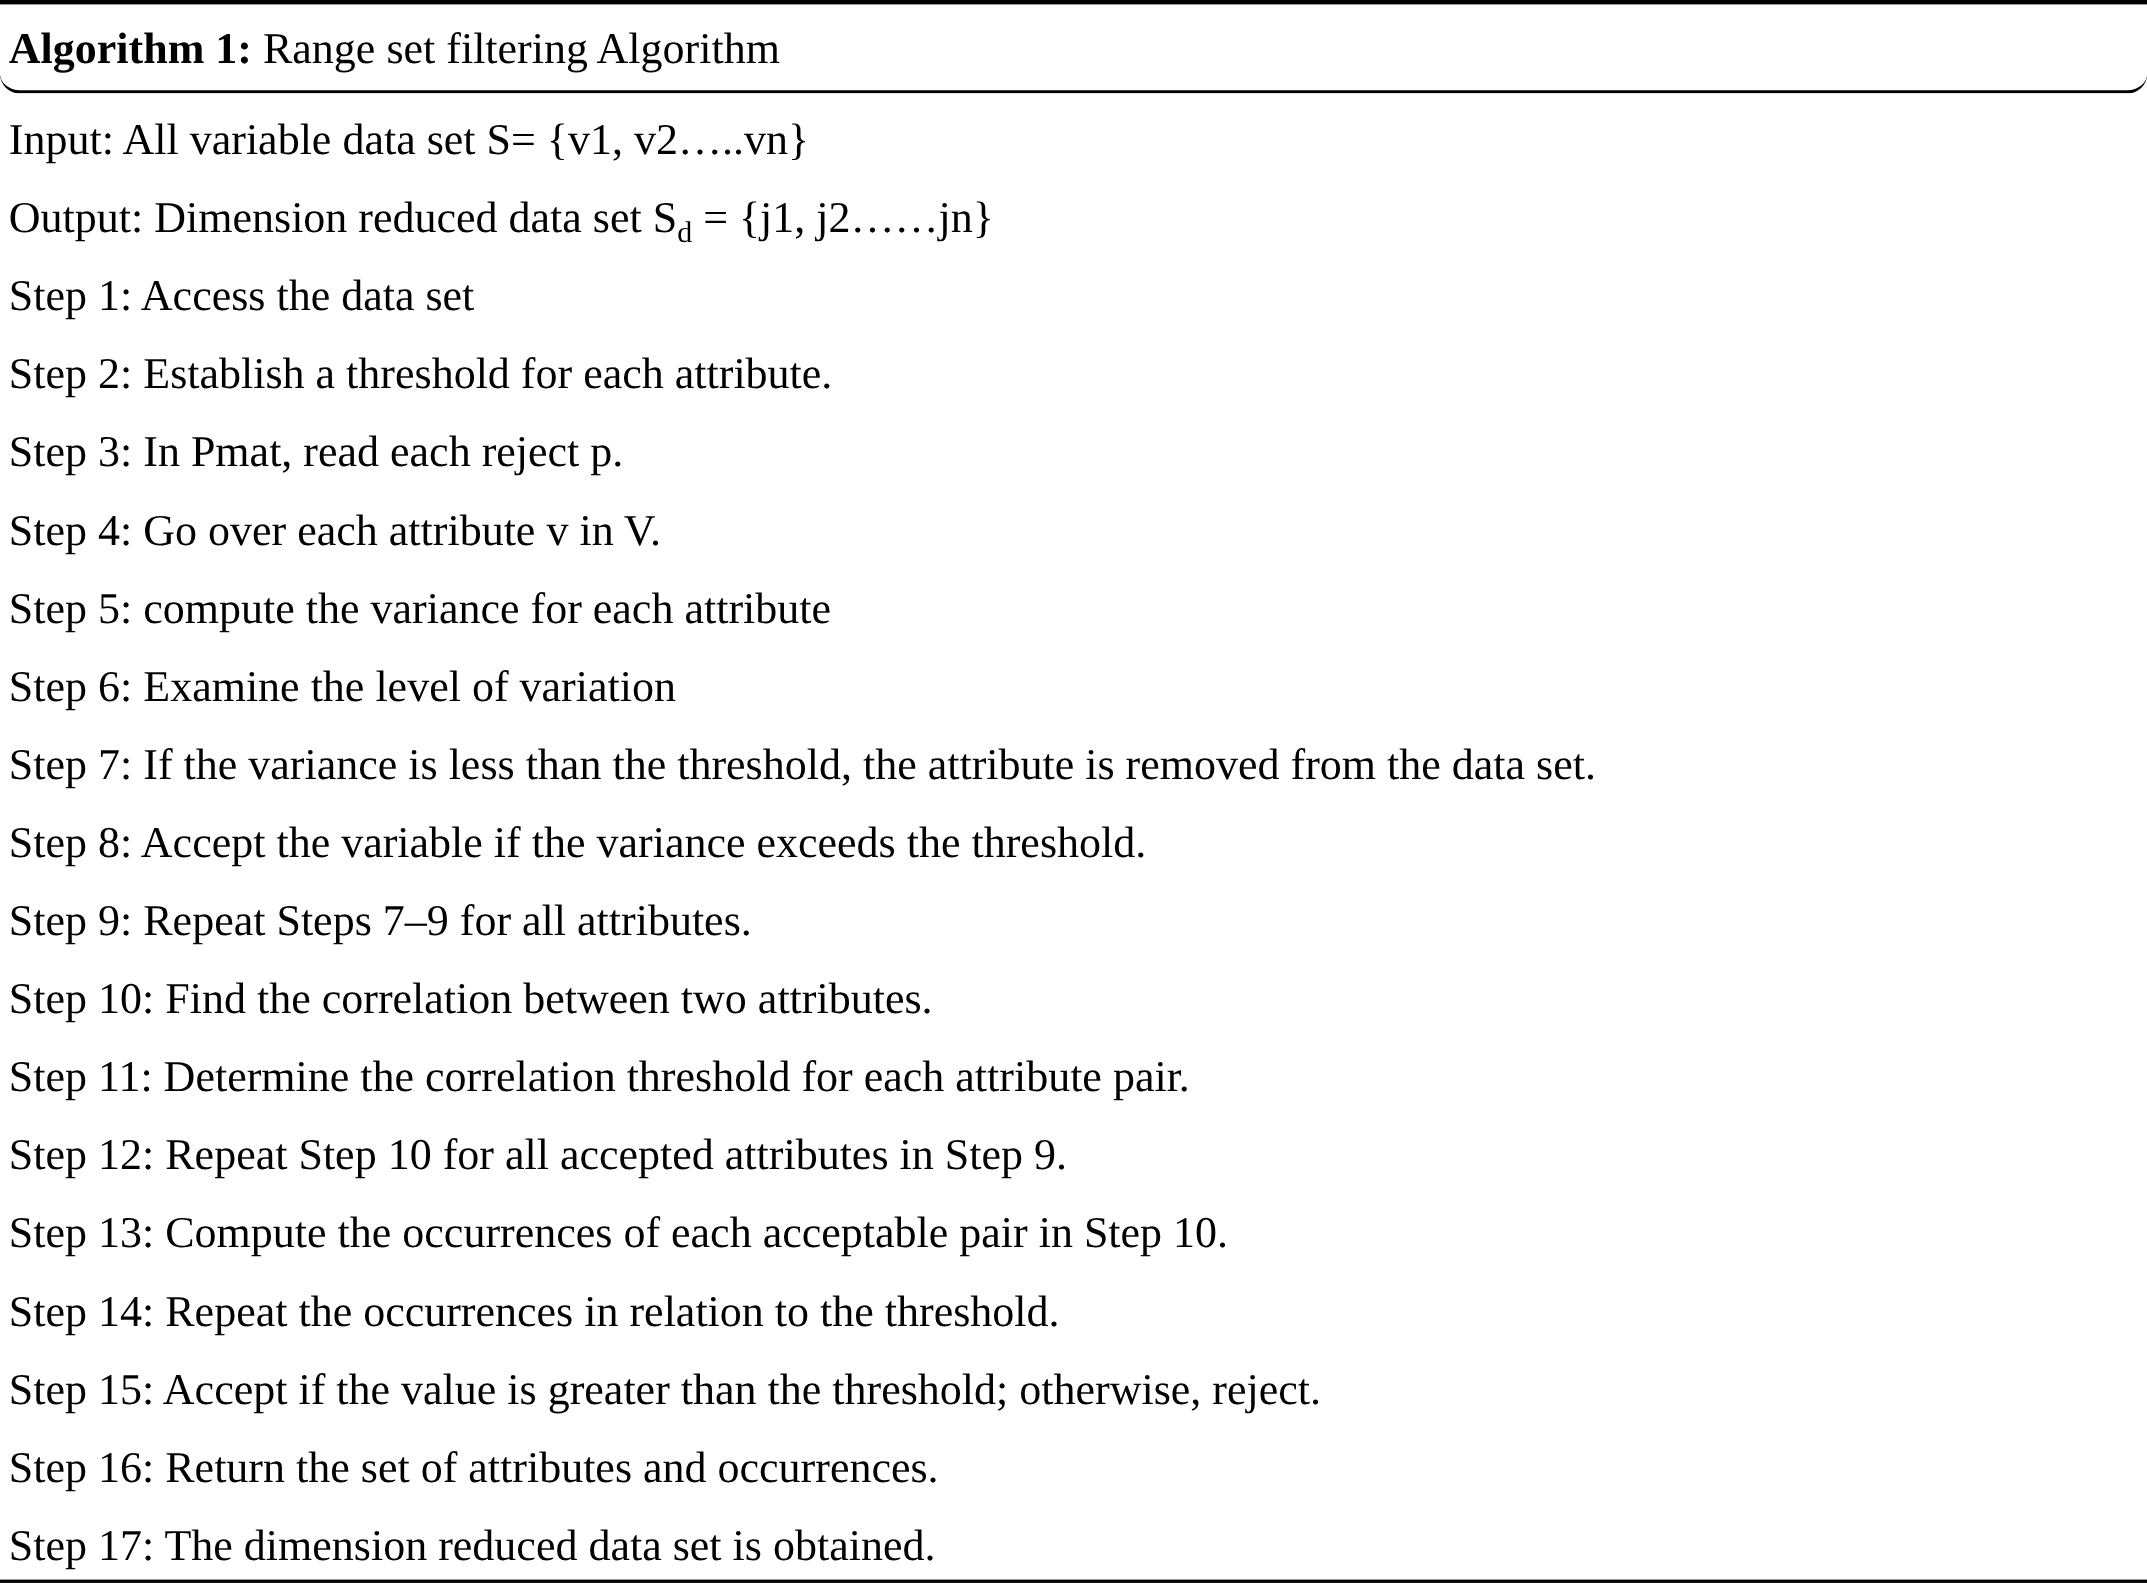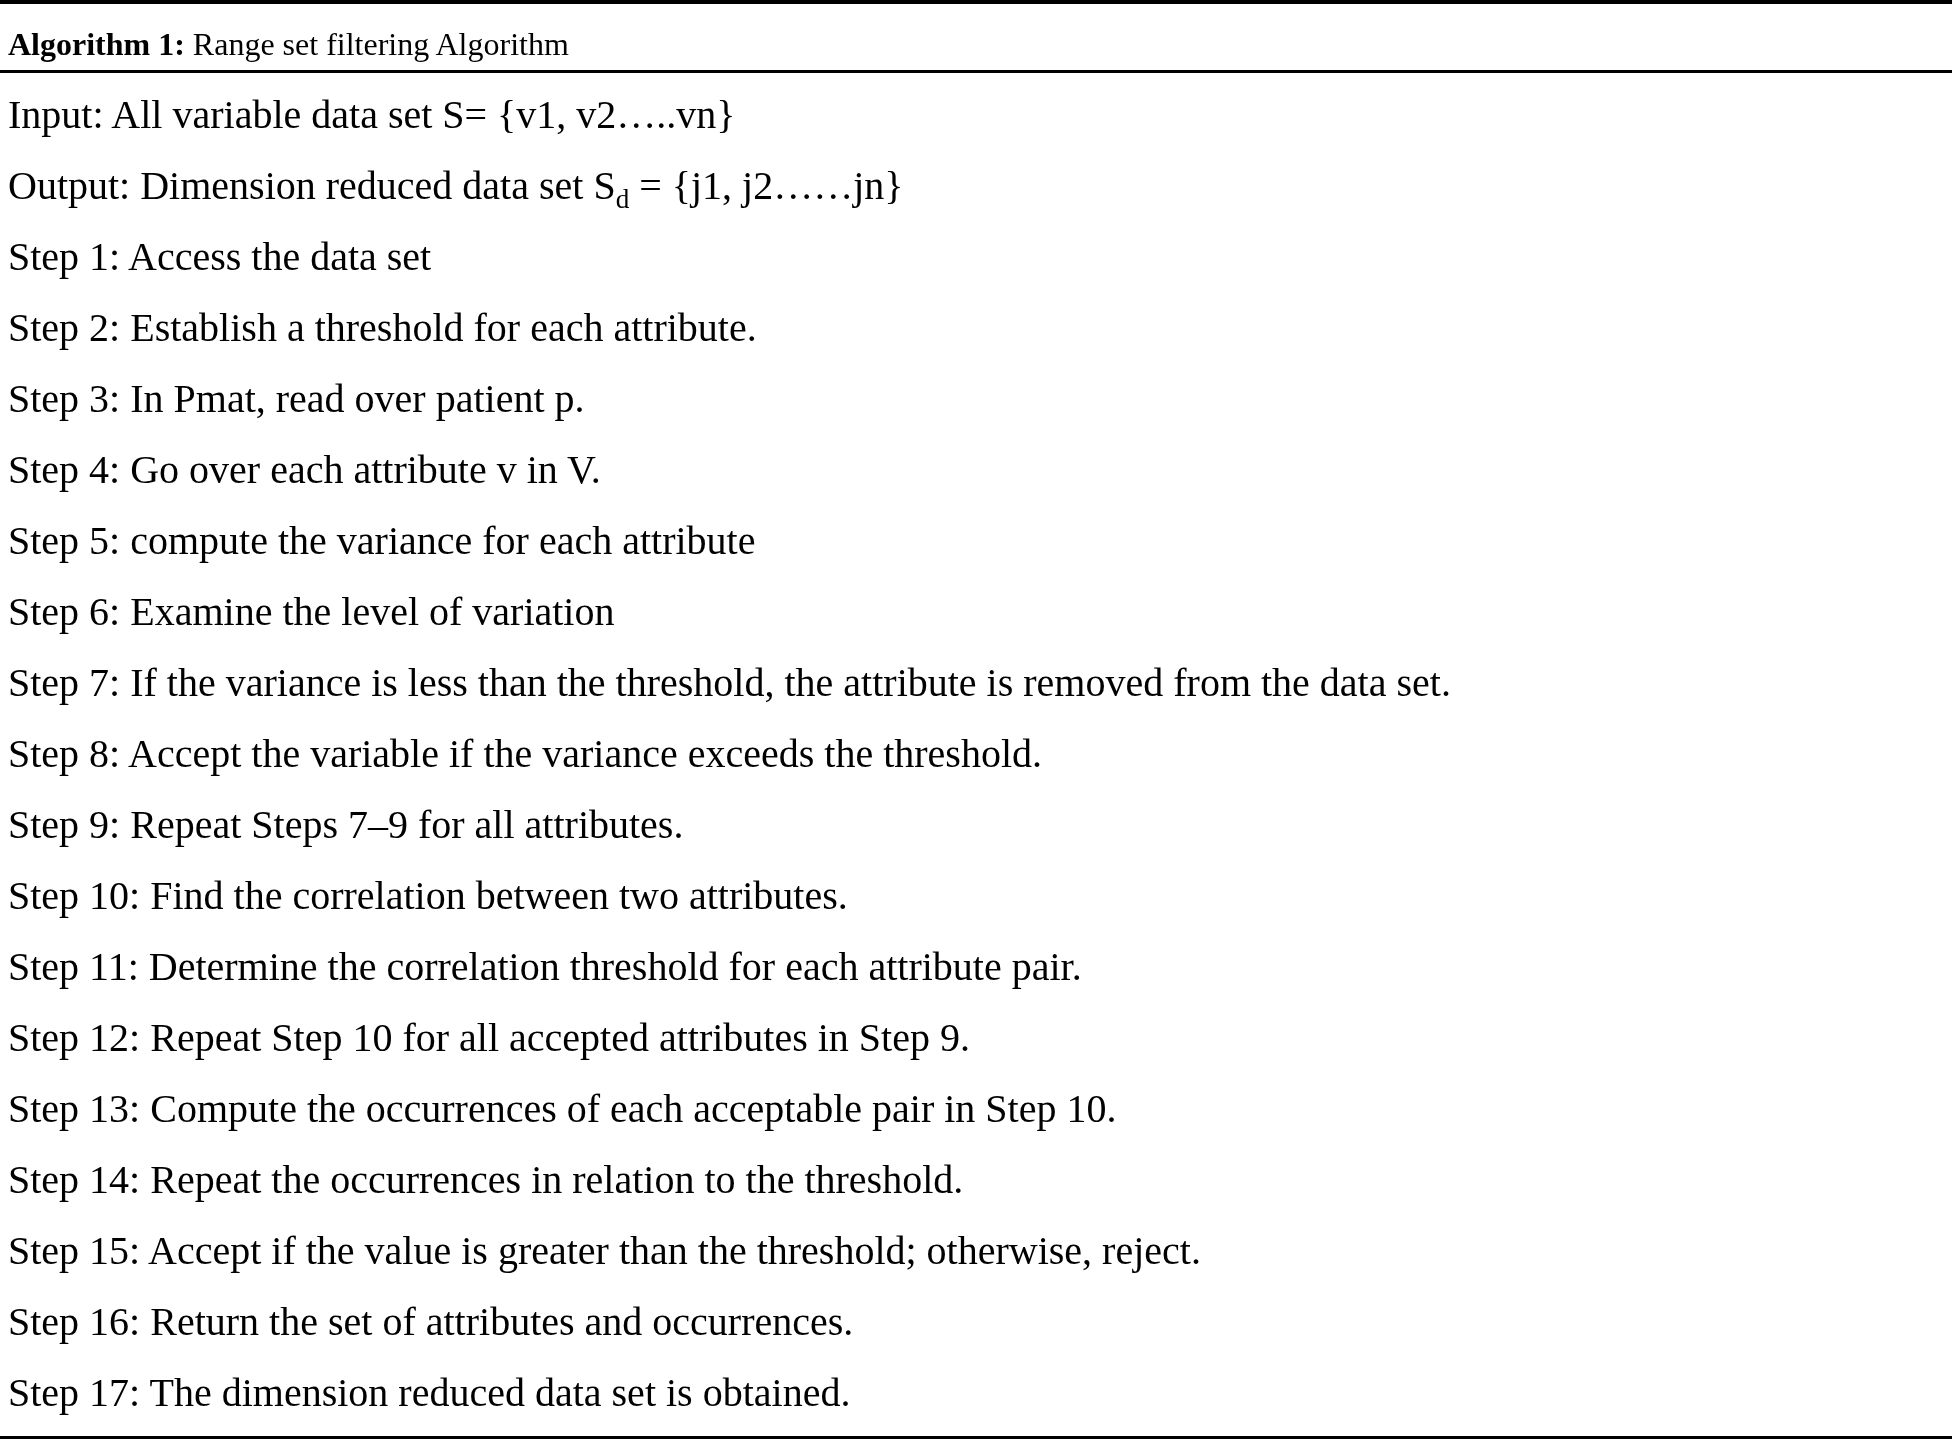--- a/index.html
+++ b/index.html
@@ -17,26 +17,27 @@
   }
   .algorithm {
     width: 100%;
     height: 100%;
     box-sizing: border-box;
     border-top: 4px solid #000000;
     border-bottom: 3px solid #000000;
   }
   .algo-title-row {
     box-sizing: border-box;
-    height: 69px;
+    height: 81px;
     padding: 12px 8px 0 8px;
-    font-size: 32px;
+    font-size: 40px;
     line-height: 56px;
     border-bottom: 3px solid #000000;
     white-space: nowrap;
+    border-radius: 18px;
   }
   .algo-title-row .bold {
     font-weight: bold;
   }
   .algo-body {
     padding: 6px 24px 0 8px;
   }
   .algo-line {
     font-size: 40px;
     line-height: 71px;
@@ -61,21 +62,21 @@
     <div class="algo-body">
 
       <div class="algo-line">Input: All variable data set S= {v1, v2…..vn}</div>
 
       <div class="algo-line">
         <span>Output: Dimension reduced data set S</span><sub>d</sub><span> = {j1, j2……jn}</span>
       </div>
 
       <div class="algo-line">Step 1: Access the data set</div>
       <div class="algo-line">Step 2: Establish a threshold for each attribute.</div>
-      <div class="algo-line">Step 3: In Pmat, read over patient p.</div>
+      <div class="algo-line">Step 3: In Pmat, read each reject p.</div>
       <div class="algo-line">Step 4: Go over each attribute v in V.</div>
       <div class="algo-line">Step 5: compute the variance for each attribute</div>
       <div class="algo-line">Step 6: Examine the level of variation</div>
       <div class="algo-line">Step 7: If the variance is less than the threshold, the attribute is removed from the data set.</div>
       <div class="algo-line">Step 8: Accept the variable if the variance exceeds the threshold.</div>
       <div class="algo-line">Step 9: Repeat Steps 7–9 for all attributes.</div>
       <div class="algo-line">Step 10: Find the correlation between two attributes.</div>
       <div class="algo-line">Step 11: Determine the correlation threshold for each attribute pair.</div>
       <div class="algo-line">Step 12: Repeat Step 10 for all accepted attributes in Step 9.</div>
       <div class="algo-line">Step 13: Compute the occurrences of each acceptable pair in Step 10.</div>

